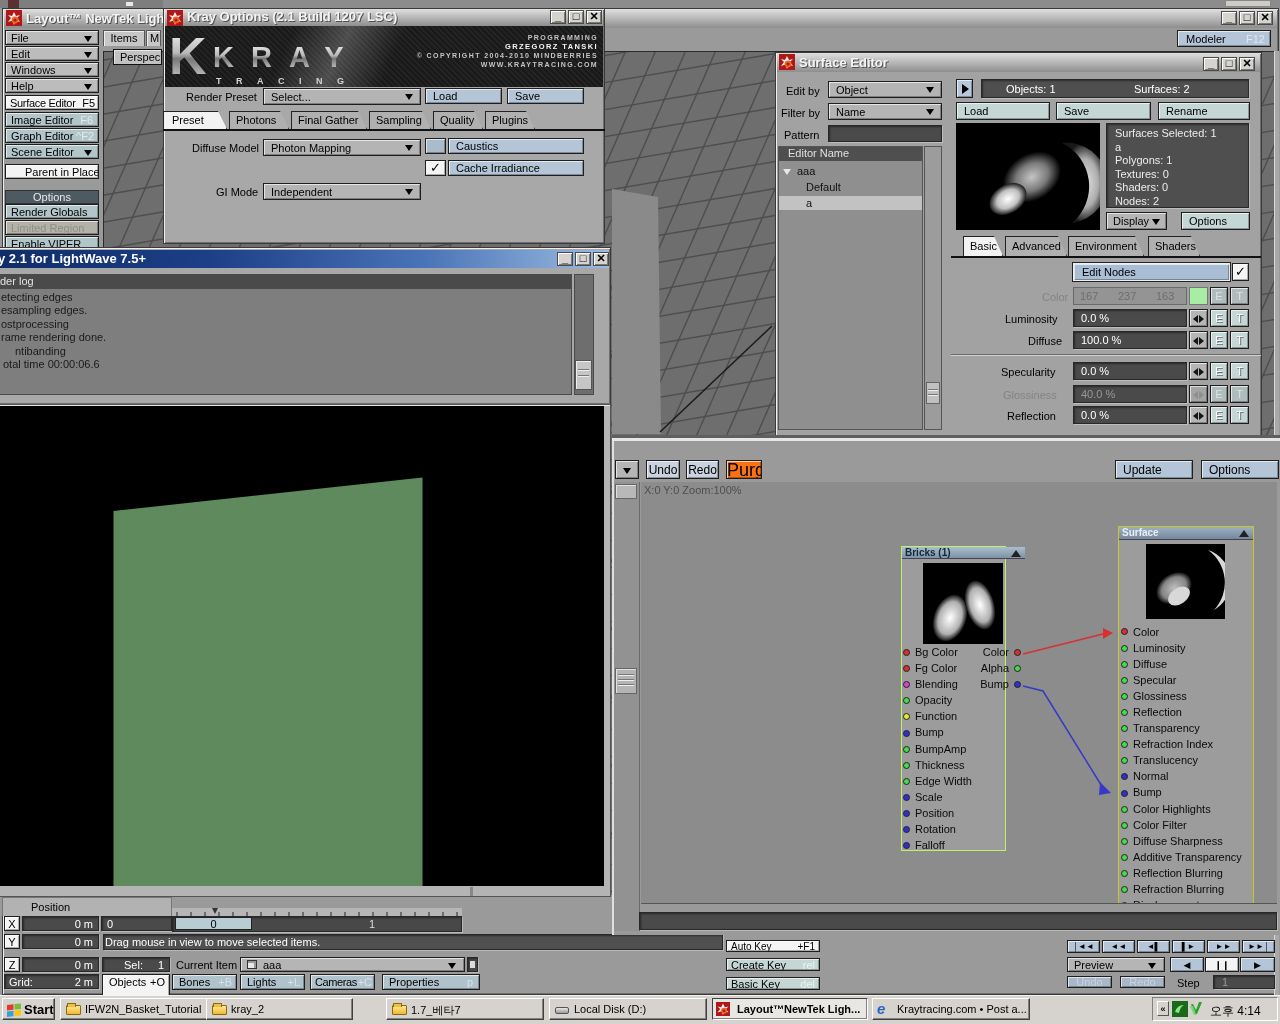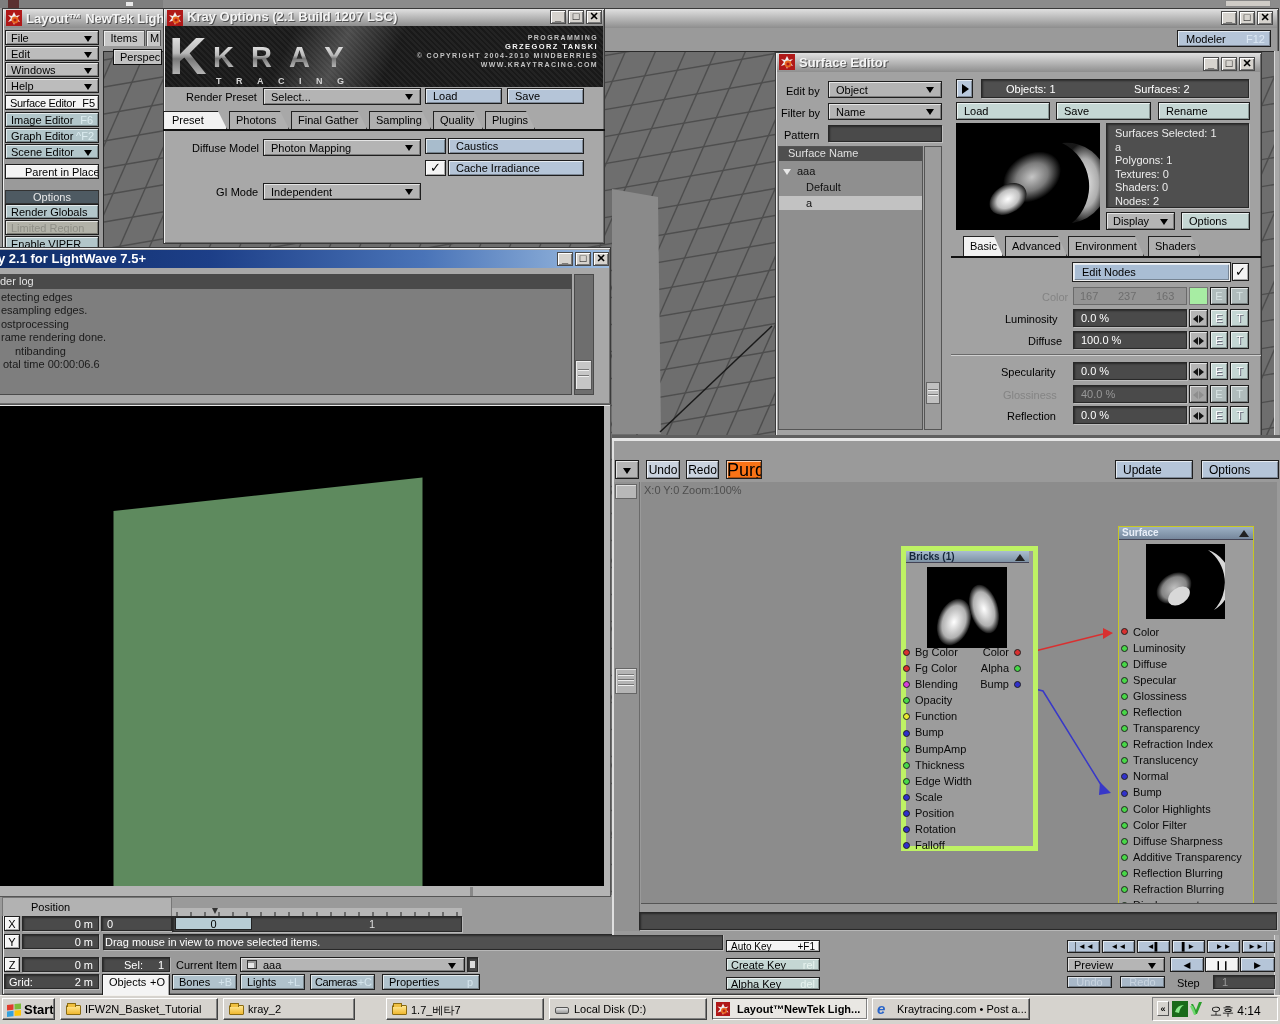--- a/index.html
+++ b/index.html
@@ -230,21 +230,21 @@
 
 <div class="dk" style="left:4px;top:974px;width:95px;height:15px;line-height:14px"><span style="margin-left:4px">Grid:</span><span style="position:absolute;right:5px">2 m</span></div>
 <div class="btn wht" style="left:102px;top:974px;width:68px;height:27px;line-height:15px"><span style="margin-left:6px">Objects</span><span style="position:absolute;right:4px">+O</span></div>
 <div class="btn" style="left:172px;top:974px;width:65px;height:16px;line-height:15px;background:#b0c2cc"><span style="margin-left:6px">Bones</span><span style="position:absolute;right:4px;color:#d4e4ec">+B</span></div>
 <div class="btn" style="left:240px;top:974px;width:65px;height:16px;line-height:15px;background:#b0c2cc"><span style="margin-left:6px">Lights</span><span style="position:absolute;right:4px;color:#d4e4ec">+L</span></div>
 <div class="btn" style="left:310px;top:974px;width:65px;height:16px;line-height:15px;background:#b0c2cc"><span style="margin-left:4px;letter-spacing:-0.4px">Cameras</span><span style="position:absolute;right:2px;color:#d4e4ec">+C</span></div>
 <div class="btn" style="left:382px;top:974px;width:98px;height:16px;line-height:15px;background:#b0c2cc"><span style="margin-left:6px">Properties</span><span style="position:absolute;right:6px;color:#d4e4ec">p</span></div>
 
 <div class="btn wht" style="left:726px;top:940px;width:94px;height:12px;line-height:11px;font-size:10px"><span style="margin-left:4px">Auto Key</span><span style="position:absolute;right:4px">+F1</span></div>
 <div class="btn cyn" style="left:726px;top:958px;width:94px;height:13px;line-height:12px"><span style="margin-left:4px">Create Key</span><span style="position:absolute;right:4px;color:#e8f4f0">rel</span></div>
-<div class="btn cyn" style="left:726px;top:977px;width:94px;height:13px;line-height:12px"><span style="margin-left:4px">Alpha Key</span><span style="position:absolute;right:4px;color:#e8f4f0">del</span></div>
+<div class="btn cyn" style="left:726px;top:977px;width:94px;height:13px;line-height:12px"><span style="margin-left:4px">Basic Key</span><span style="position:absolute;right:4px;color:#e8f4f0">del</span></div>
 <div class="btn blu" style="left:1067px;top:940px;width:33px;height:13px;text-align:center;line-height:12px;font-size:8px">│◄◄</div>
 <div class="btn blu" style="left:1102px;top:940px;width:33px;height:13px;text-align:center;line-height:12px;font-size:8px">◄◄</div>
 <div class="btn blu" style="left:1137px;top:940px;width:33px;height:13px;text-align:center;line-height:12px;font-size:8px">◄▌</div>
 <div class="btn blu" style="left:1172px;top:940px;width:33px;height:13px;text-align:center;line-height:12px;font-size:8px">▌►</div>
 <div class="btn blu" style="left:1207px;top:940px;width:33px;height:13px;text-align:center;line-height:12px;font-size:8px">►►</div>
 <div class="btn blu" style="left:1242px;top:940px;width:33px;height:13px;text-align:center;line-height:12px;font-size:8px">►►│</div>
 <div class="btn" style="left:1067px;top:957px;width:98px;height:15px;background:#b5b5b5;line-height:14px"><span style="margin-left:6px">Preview</span><span class="arr" style="right:8px;top:5px"></span></div>
 <div class="btn blu" style="left:1170px;top:957px;width:34px;height:15px;text-align:center;line-height:14px;font-size:9px">◀</div>
 <div class="btn wht" style="left:1205px;top:957px;width:34px;height:15px;text-align:center;line-height:14px;font-size:9px">❙❙</div>
 <div class="btn blu" style="left:1240px;top:957px;width:35px;height:15px;text-align:center;line-height:14px;font-size:9px">▶</div>
@@ -338,21 +338,21 @@
 <div class="cbtn" style="left:1221px;top:57px">□</div>
 <div class="cbtn" style="left:1239px;top:57px">✕</div>
 <div class="lbl" style="left:786px;top:85px">Edit by</div>
 <div class="btn" style="left:828px;top:81px;width:114px;height:17px;background:#b4b4b4;line-height:16px"><span style="margin-left:7px">Object</span><span class="arr" style="right:7px;top:5px"></span></div>
 <div class="lbl" style="left:781px;top:107px">Filter by</div>
 <div class="btn" style="left:828px;top:103px;width:114px;height:17px;background:#b4b4b4;line-height:16px"><span style="margin-left:7px">Name</span><span class="arr" style="right:7px;top:5px"></span></div>
 <div class="lbl" style="left:784px;top:129px">Pattern</div>
 <div class="dk" style="left:828px;top:125px;width:114px;height:17px"></div>
 
 <div class="a" style="left:778px;top:146px;width:145px;height:284px;background:#8f8f8f;border:1px solid #555"></div>
-<div class="a" style="left:779px;top:147px;width:143px;height:14px;background:#4f4f4f;color:#e0e0e0;line-height:13px"><span style="margin-left:9px">Surface Name</span></div>
+<div class="a" style="left:779px;top:147px;width:143px;height:14px;background:#4f4f4f;color:#e0e0e0;line-height:13px"><span style="margin-left:9px">Editor Name</span></div>
 <div class="lbl" style="left:797px;top:165px;color:#111">aaa</div>
 <div class="a" style="left:783px;top:169px;width:0;height:0;border-left:4px solid transparent;border-right:4px solid transparent;border-top:6px solid #e8e8e8"></div>
 <div class="lbl" style="left:806px;top:181px;color:#111">Default</div>
 <div class="a" style="left:779px;top:196px;width:143px;height:14px;background:#c2c2c2"></div>
 <div class="lbl" style="left:806px;top:197px;color:#111">a</div>
 <div class="a" style="left:924px;top:146px;width:18px;height:284px;background:#9c9c9c;border:1px solid #555"></div>
 <div class="a" style="left:926px;top:382px;width:14px;height:22px;background:#c0c0c0;border:1px solid #666">
     <div style="margin:6px 1px 0;border-top:1px solid #777;border-bottom:1px solid #eee"></div>
     <div style="margin:3px 1px 0;border-top:1px solid #777;border-bottom:1px solid #eee"></div>
   </div>
@@ -381,21 +381,21 @@
 </defs>
 <ellipse cx="76" cy="54" rx="31" ry="23" transform="rotate(-32 76 54)" fill="url(#pb1)" opacity=".85"></ellipse>
 <ellipse cx="52" cy="76" rx="20" ry="14" transform="rotate(-32 52 76)" fill="url(#pb2)"></ellipse>
 <path d="M 106 20 A 48 48 0 0 1 116 100 A 40 40 0 0 0 106 20" fill="url(#pb2)" opacity=".9"></path>
 </svg>
 </div>
 
 <div class="dk" style="left:1106px;top:123px;width:143px;height:85px;background:#4f4f4f;color:#ececec;line-height:13.5px">
     <div style="margin:3px 0 0 8px">Surfaces Selected: 1<br>a<br>Polygons: 1<br>Textures: 0<br>Shaders: 0<br>Nodes: 2</div>
   </div>
-<div class="btn" style="left:1106px;top:212px;width:69px;height:18px;background:#b5b5b5;line-height:17px"><span style="margin-left:6px">Display</span><span class="arr" style="right:6px;top:6px"></span></div>
+<div class="btn" style="left:1106px;top:212px;width:61px;height:18px;background:#b5b5b5;line-height:17px"><span style="margin-left:6px">Display</span><span class="arr" style="right:6px;top:6px"></span></div>
 <div class="btn cyn" style="left:1181px;top:212px;width:69px;height:18px;line-height:17px"><span style="margin-left:7px">Options</span></div>
 
 <div class="a" style="left:951px;top:256px;width:310px;height:2px;background:#111"></div>
 <div class="a" style="left:963px;top:236px;width:40px;height:20px;background:#f2f2f2;border:1px solid #222;border-bottom:none;clip-path:polygon(0 0,calc(100% - 9px) 0,100% 100%,0 100%);line-height:19px"><span style="margin-left:6px">Basic</span></div>
 <div class="a" style="left:1005px;top:236px;width:62px;height:20px;background:#b0b0b0;border:1px solid #222;border-bottom:none;clip-path:polygon(0 0,calc(100% - 9px) 0,100% 100%,0 100%);line-height:19px"><span style="margin-left:6px">Advanced</span></div>
 <div class="a" style="left:1068px;top:236px;width:76px;height:20px;background:#b0b0b0;border:1px solid #222;border-bottom:none;clip-path:polygon(0 0,calc(100% - 9px) 0,100% 100%,0 100%);line-height:19px"><span style="margin-left:6px">Environment</span></div>
 <div class="a" style="left:1148px;top:236px;width:52px;height:20px;background:#b0b0b0;border:1px solid #222;border-bottom:none;clip-path:polygon(0 0,calc(100% - 9px) 0,100% 100%,0 100%);line-height:19px"><span style="margin-left:6px">Shaders</span></div>
 
 <div class="btn" style="left:1073px;top:263px;width:157px;height:18px;background:#a9bdd4;line-height:17px;border:1px solid #f0f0f0;outline:1px solid #222"><span style="margin-left:8px">Edit Nodes</span></div>
 <div class="btn wht" style="left:1232px;top:263px;width:17px;height:18px;text-align:center;line-height:16px;font-size:13px">✓</div>
@@ -460,21 +460,21 @@
         </radialGradient>
     </defs>
 
     <line x1="382" y1="172" x2="462" y2="152" stroke="#d83030" stroke-width="1.5"></line>
     <polygon points="462,146 472,151 462,157" fill="#d83030"></polygon>
     <polyline points="382,204 402,209 462,306" stroke="#3838c8" stroke-width="1.5" fill="none"></polyline>
     <polygon points="459,300 470,311 458,313" fill="#3838c8"></polygon>
   </svg>
 </div>
 
-<div class="a" style="left:901px;top:546px;width:137px;height:305px;background:#9c9c9c;border:5px solid #bef264">
+<div class="a" style="left:901px;top:546px;width:105px;height:305px;background:#9c9c9c;border:1px solid #bef264">
   <div style="position:absolute;left:0;top:0;width:123px;height:12px;background:linear-gradient(#aabecf,#7e92a5);border-bottom:1px solid #445;font-size:10px;font-weight:bold;color:#15263a;line-height:11px"><span style="margin-left:3px">Bricks (1)</span><span class="arr" style="right:4px;top:3px;border-left-width:5px;border-right-width:5px;border-top:none;border-bottom:7px solid #222"></span></div>
   <div style="position:absolute;left:21px;top:16px;width:80px;height:81px;background:#000">
     <svg width="80" height="81" xmlns="http://www.w3.org/2000/svg">
       <ellipse cx="27" cy="55" rx="16" ry="24" transform="rotate(20 27 55)" fill="url(#nb1)"></ellipse>
       <ellipse cx="57" cy="42" rx="14" ry="25" transform="rotate(-16 57 42)" fill="url(#nb1)"></ellipse>
     </svg>
   </div>
 </div>
 
 <div class="a" style="left:1118px;top:526px;width:136px;height:378px;background:#9c9c9c;border:1px solid #c8c820;overflow:hidden">
@@ -575,21 +575,21 @@
         <rect x="1" y="9.5" width="6.5" height="5.5" fill="#34a1dc"></rect>
         <rect x="8.5" y="9.5" width="6.5" height="5.5" fill="#fdc609"></rect>
       </g>
     </svg>
   <span style="position:absolute;left:21px;top:3px;font-weight:bold;font-size:13px">Start</span>
 </div>
 <div class="a tsk" style="left:60px;top:998px;width:158px">
     <span class="fold"></span>
     <span class="ttx">IFW2N_Basket_Tutorial</span>
   </div>
-<div class="a tsk" style="left:223px;top:998px;width:132px">
+<div class="a tsk" style="left:206px;top:998px;width:147px">
     <span class="fold"></span>
     <span class="ttx">kray_2</span>
   </div>
 <div class="a tsk" style="left:386px;top:998px;width:158px">
     <span class="fold"></span>
     <span class="ttx">1.7_베타7</span>
   </div>
 <div class="a tsk" style="left:549px;top:998px;width:158px">
     <span style="position:absolute;left:5px;top:8px;width:14px;height:7px;background:linear-gradient(#e8e8e8,#9a9a9a);border:1px solid #555;border-radius:2px"></span>
     <span class="ttx">Local Disk (D:)</span>

